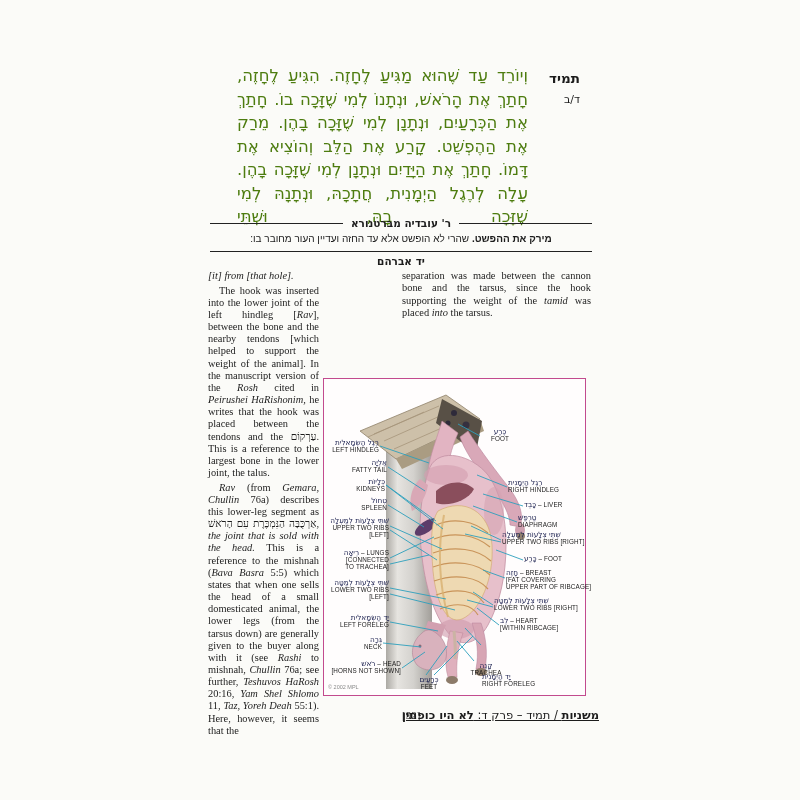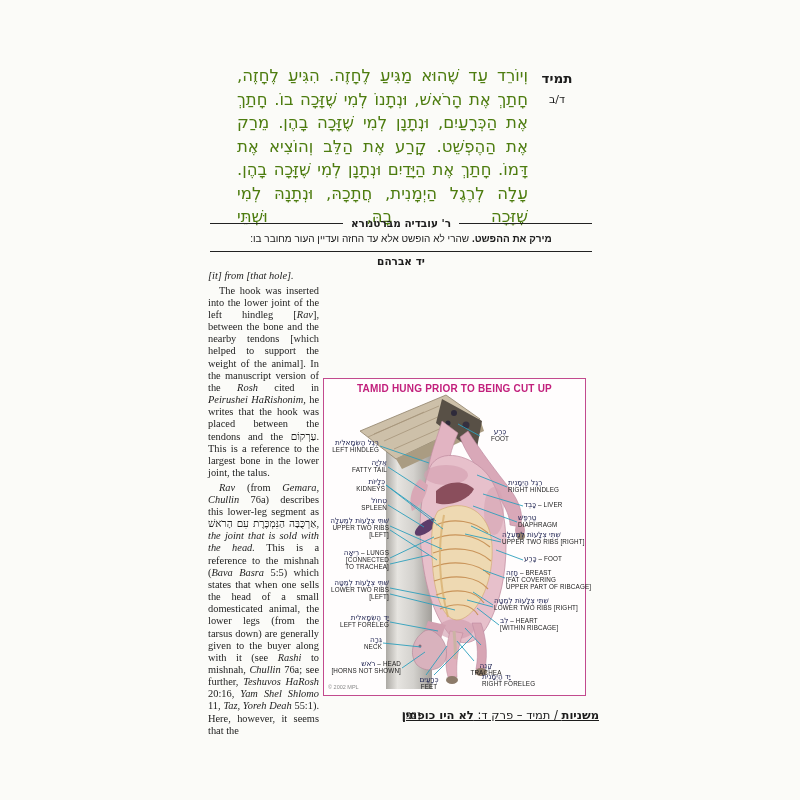--- a/index.html
+++ b/index.html
@@ -3,21 +3,21 @@
 <meta charset="utf-8">
 <style>
   html,body{margin:0;padding:0;}
   body{width:800px;height:800px;background:#fbfbf8;position:relative;overflow:hidden;
        font-family:"Liberation Serif",serif;color:#1c1c1c;}
   .abs{position:absolute;}
 
   
   #mishnah{left:237px;top:64px;width:291px;direction:rtl;text-align:justify;text-align-last:justify;
            font-family:"DejaVu Sans",sans-serif;font-size:16.5px;line-height:23.5px;color:#4d7c0f;}
-  #margin-ref{left:534px;top:70px;width:46px;text-align:center;font-family:"DejaVu Sans",sans-serif;}
+  #margin-ref{left:534px;top:70px;width:46px;text-align:right;font-family:"DejaVu Sans",sans-serif;}
   #margin-ref .masechta{font-weight:bold;font-size:13.5px;}
   #margin-ref .daf{font-size:11px;margin-top:7px;}
 
   
   #bart-divider{left:210px;top:217px;width:382px;display:flex;align-items:center;}
   #bart-divider .rule{flex:1;border-top:1.2px solid #222;}
   #bart-divider .lbl{padding:0 8px;font-family:"DejaVu Sans",sans-serif;font-weight:bold;font-size:10.5px;white-space:nowrap;}
   #bart-text{left:213px;top:233px;width:376px;direction:rtl;text-align:center;
              font-family:Liberation Sans, sans-serif;font-size:10px;}
   #bart-text .lead{font-weight:bold;}
@@ -86,20 +86,21 @@
 <div id="yad-header" class="abs">יד אברהם</div>
 
 <div id="left-col" class="abs col">
   <div class="spacer"></div>
 <div class="para"><span></span><i>[it] from [that hole].</i><span></span></div>
     <div class="para indent"><span>The hook was inserted into the lower joint of the left hindleg [</span><i>Rav</i><span>], between the bone and the nearby tendons [which helped to support the weight of the animal]. In the manuscript version of the </span><i>Rosh</i><span> cited in </span><i>Peirushei HaRishonim,</i><span> he writes that the hook was placed between the tendons and the עַרְקוֹם. This is a reference to the largest bone in the lower joint, the talus.</span></div>
     <div class="para indent"><span></span><i>Rav</i><span> (from </span><i>Gemara, Chullin</i><span> 76a) describes this lower-leg segment as אַרְכֻּבָּה הַנִּמְכֶּרֶת עִם הָרֹאשׁ, </span><i>the joint that is sold with the head.</i><span> This is a reference to the mishnah (</span><i>Bava Basra</i><span> 5:5) which states that when one sells the head of a small domesticated animal, the lower legs (from the tarsus down) are generally given to the buyer along with it (see </span><i>Rashi</i><span> to mishnah, </span><i>Chullin</i><span> 76a; see further, </span><i>Teshuvos HaRosh</i><span> 20:16, </span><i>Yam Shel Shlomo</i><span> 11, </span><i>Taz, Yoreh Deah</i><span> 55:1). Here, however, it seems that the</span></div>
   </div>
 
 <div id="right-col" class="abs col">
+    <div class="para"><span>separation was made between the cannon bone and the tarsus, since the hook supporting the weight of the </span><i>tamid</i><span> was placed </span><i>into</i><span> the tarsus.</span></div>
   </div>
 
 <div id="diagram" class="abs">
   <svg id="art" viewBox="0 0 260 314" xmlns="http://www.w3.org/2000/svg">
     <defs>
       <linearGradient id="pilG" x1="0" y1="0" x2="1" y2="0">
         <stop offset="0" stop-color="#aca9a4"></stop>
           <stop offset=".25" stop-color="#e6e4e0"></stop>
         <stop offset=".6" stop-color="#d3d1cd"></stop>
           <stop offset="1" stop-color="#a19e99"></stop>
@@ -176,21 +177,20 @@
         <line x1="169" y1="228" x2="143" y2="221" class="leader"></line>
         <line x1="181" y1="199" x2="159" y2="191" class="leader"></line>
         <line x1="199" y1="181" x2="172" y2="171" class="leader"></line>
         <line x1="177" y1="161" x2="147" y2="147" class="leader"></line>
         <line x1="177" y1="163" x2="141" y2="155" class="leader"></line>
         <line x1="193" y1="143" x2="149" y2="127" class="leader"></line>
         <line x1="199" y1="127" x2="159" y2="115" class="leader"></line>
         <line x1="183" y1="108" x2="153" y2="96" class="leader"></line>
       </g>
   </svg>
-  <div id="diagram-title">TAMID HUNG PRIOR TO BEING CUT UP</div>
   <div id="labels">
       <div class="dlabel center" style="left: 152px; top: 49px; width: 48px;">
         <div class="heb"><span>כֶּרַע</span></div>
         <div class="eng">FOOT</div>
       </div>
       <div class="dlabel right" style="left: 0px; top: 60px; width: 55px;">
         <div class="heb"><span>רֶגֶל הַשְּׂמָאלִית</span></div>
         <div class="eng">LEFT HINDLEG</div>
       </div>
       <div class="dlabel right" style="left: 8px; top: 80px; width: 55px;">

